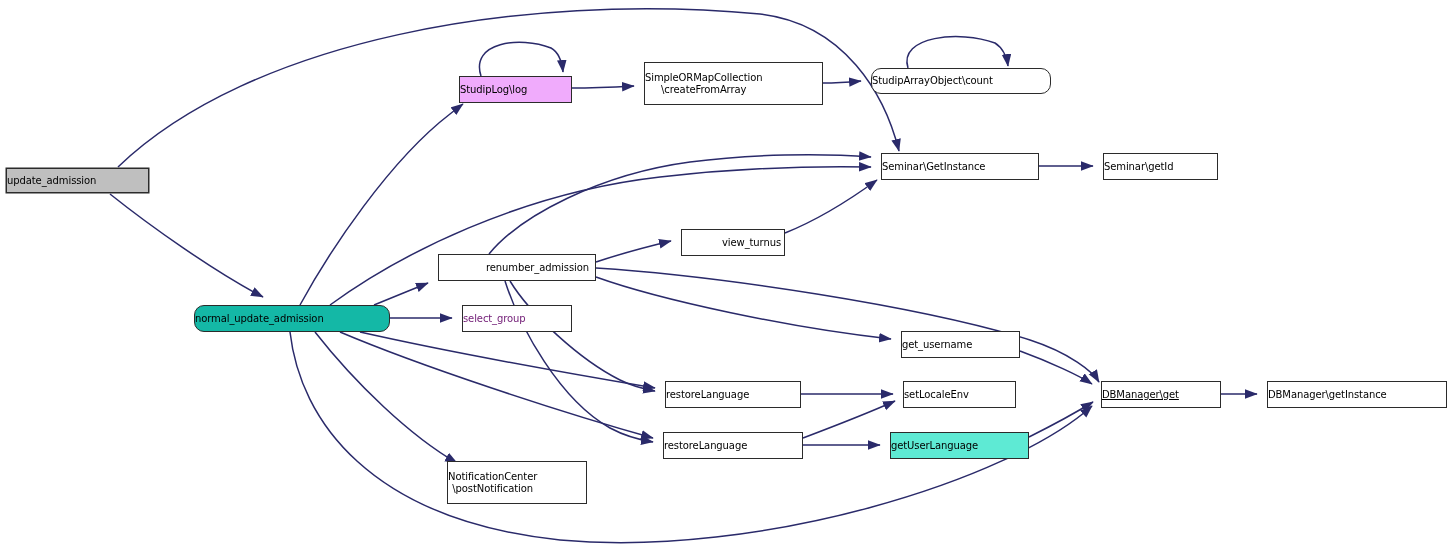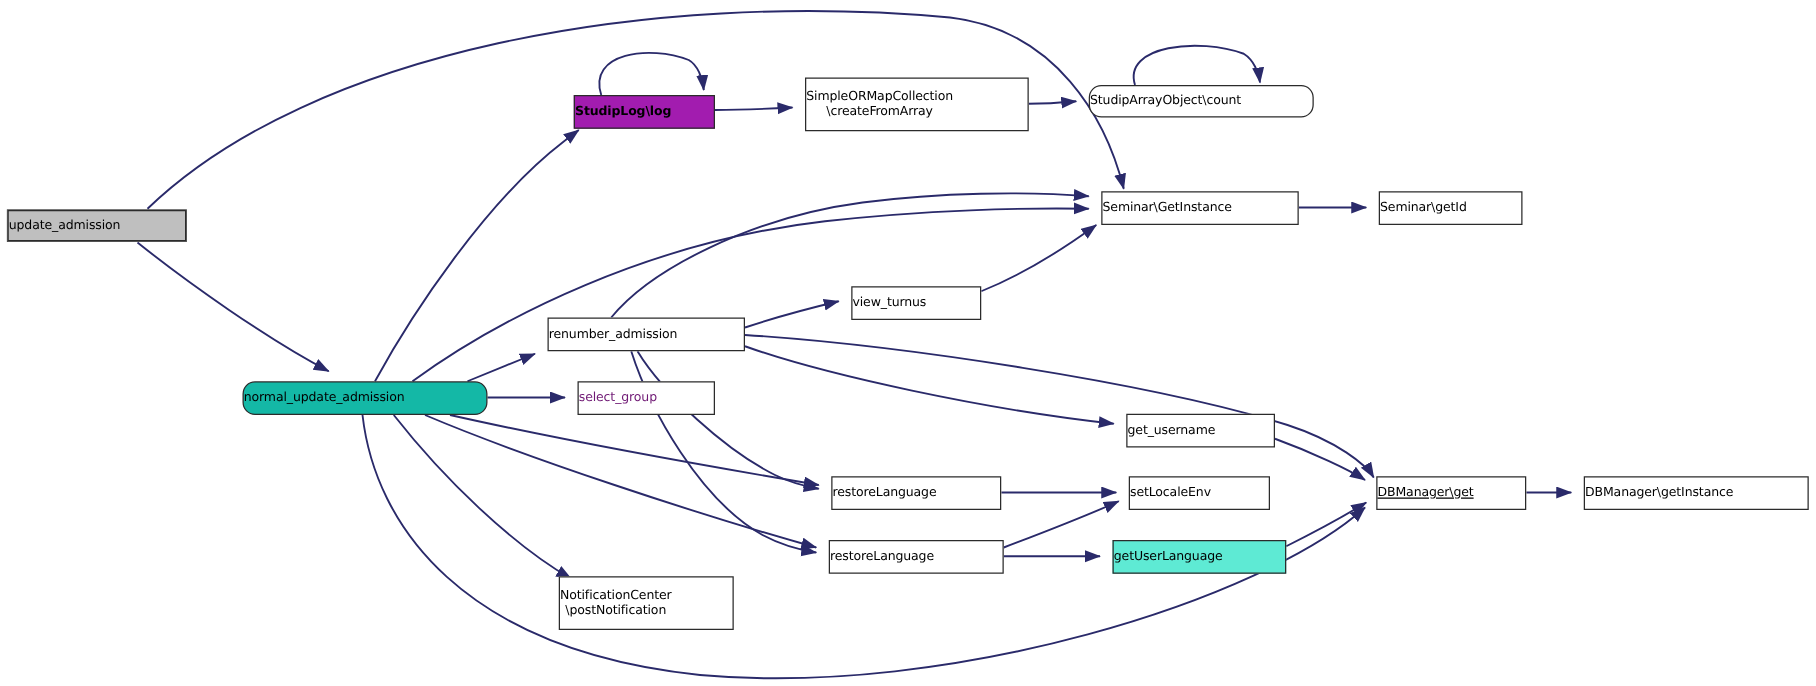--- a/index.html
+++ b/index.html
@@ -70,28 +70,28 @@
         <path d="M 801,394 C 835,394 870,394 893,394" fill="none" stroke="#2a2a6a" stroke-width="1.5" marker-end="url(#arrow)"></path>
         <path d="M 803,438 C 840,424 875,410 895,401" fill="none" stroke="#2a2a6a" stroke-width="1.5" marker-end="url(#arrow)"></path>
         <path d="M 803,445 C 830,445 860,445 880,445" fill="none" stroke="#2a2a6a" stroke-width="1.5" marker-end="url(#arrow)"></path>
         <path d="M 1020,351 C 1050,362 1080,376 1092,384" fill="none" stroke="#2a2a6a" stroke-width="1.5" marker-end="url(#arrow)"></path>
         <path d="M 1029,437 C 1055,424 1080,410 1093,402" fill="none" stroke="#2a2a6a" stroke-width="1.5" marker-end="url(#arrow)"></path>
         <path d="M 1221,394 C 1238,394 1248,394 1257,394" fill="none" stroke="#2a2a6a" stroke-width="1.5" marker-end="url(#arrow)"></path>
       </g>
   </svg>
   <div id="nodes">
       <div class="node root" style="left: 6px; top: 168px; width: 143px; height: 25px; border-color: rgb(43, 43, 43); background: rgb(191, 191, 191); color: rgb(0, 0, 0);"><span>update_admission</span></div>
-      <div class="node" style="left: 459px; top: 76px; width: 113px; height: 27px; border-color: rgb(43, 43, 43); background: #a21caf; color: rgb(0, 0, 0); font-weight: bold;"><span>StudipLog\log</span></div>
+      <div class="node" style="left: 459px; top: 76px; width: 113px; height: 27px; border-color: rgb(43, 43, 43); background: #f0abfc; color: rgb(0, 0, 0);"><span>StudipLog\log</span></div>
       <div class="node twoline" style="left: 644px; top: 62px; width: 179px; height: 43px; border-color: rgb(43, 43, 43); background: rgb(255, 255, 255); color: rgb(0, 0, 0);"><span>SimpleORMapCollection
 \createFromArray</span></div>
       <div class="node" style="left: 871px; top: 68px; width: 180px; height: 26px; border-color: rgb(43, 43, 43); background: rgb(255, 255, 255); color: rgb(0, 0, 0); border-radius: 10px;"><span>StudipArrayObject\count</span></div>
       <div class="node" style="left: 881px; top: 153px; width: 158px; height: 27px; border-color: rgb(43, 43, 43); background: rgb(255, 255, 255); color: rgb(0, 0, 0);"><span>Seminar\GetInstance</span></div>
       <div class="node" style="left: 1103px; top: 153px; width: 115px; height: 27px; border-color: rgb(43, 43, 43); background: rgb(255, 255, 255); color: rgb(0, 0, 0);"><span>Seminar\getId</span></div>
-      <div class="node" style="left: 681px; top: 229px; width: 104px; height: 27px; border-color: rgb(43, 43, 43); background: rgb(255, 255, 255); color: rgb(0, 0, 0);"><span>view_turnus</span></div>
-      <div class="node" style="left: 438px; top: 254px; width: 158px; height: 27px; border-color: rgb(43, 43, 43); background: rgb(255, 255, 255); color: rgb(0, 0, 0);"><span>renumber_admission</span></div>
+      <div class="node" style="left: 681px; top: 229px; width: 104px; height: 27px; border-color: rgb(43, 43, 43); background: rgb(255, 255, 255); color: rgb(0, 0, 0); padding-left: 40px;"><span>view_turnus</span></div>
+      <div class="node" style="left: 438px; top: 254px; width: 158px; height: 27px; border-color: rgb(43, 43, 43); background: rgb(255, 255, 255); color: rgb(0, 0, 0); padding-left: 47px;"><span>renumber_admission</span></div>
       <div class="node" style="left: 194px; top: 305px; width: 196px; height: 27px; border-color: rgb(43, 43, 43); background: #14b8a6; color: rgb(0, 0, 0); border-radius: 10px;"><span>normal_update_admission</span></div>
       <div class="node" style="left: 462px; top: 305px; width: 110px; height: 27px; border-color: rgb(43, 43, 43); background: rgb(255, 255, 255); color: #701a75;"><span>select_group</span></div>
       <div class="node" style="left: 901px; top: 331px; width: 119px; height: 27px; border-color: rgb(43, 43, 43); background: rgb(255, 255, 255); color: rgb(0, 0, 0);"><span>get_username</span></div>
       <div class="node" style="left: 665px; top: 381px; width: 136px; height: 27px; border-color: rgb(43, 43, 43); background: rgb(255, 255, 255); color: rgb(0, 0, 0);"><span>restoreLanguage</span></div>
       <div class="node" style="left: 903px; top: 381px; width: 113px; height: 27px; border-color: rgb(43, 43, 43); background: rgb(255, 255, 255); color: rgb(0, 0, 0);"><span>setLocaleEnv</span></div>
       <div class="node" style="left: 1101px; top: 381px; width: 120px; height: 27px; border-color: rgb(43, 43, 43); background: rgb(255, 255, 255); color: rgb(0, 0, 0); text-decoration: underline;"><span>DBManager\get</span></div>
       <div class="node" style="left: 1267px; top: 381px; width: 180px; height: 27px; border-color: rgb(43, 43, 43); background: rgb(255, 255, 255); color: rgb(0, 0, 0);"><span>DBManager\getInstance</span></div>
       <div class="node" style="left: 663px; top: 432px; width: 140px; height: 27px; border-color: rgb(43, 43, 43); background: rgb(255, 255, 255); color: rgb(0, 0, 0);"><span>restoreLanguage</span></div>
       <div class="node" style="left: 890px; top: 432px; width: 139px; height: 27px; border-color: rgb(43, 43, 43); background: #5eead4; color: rgb(0, 0, 0);"><span>getUserLanguage</span></div>
       <div class="node twoline" style="left: 447px; top: 461px; width: 140px; height: 43px; border-color: rgb(43, 43, 43); background: rgb(255, 255, 255); color: rgb(0, 0, 0);"><span>NotificationCenter

